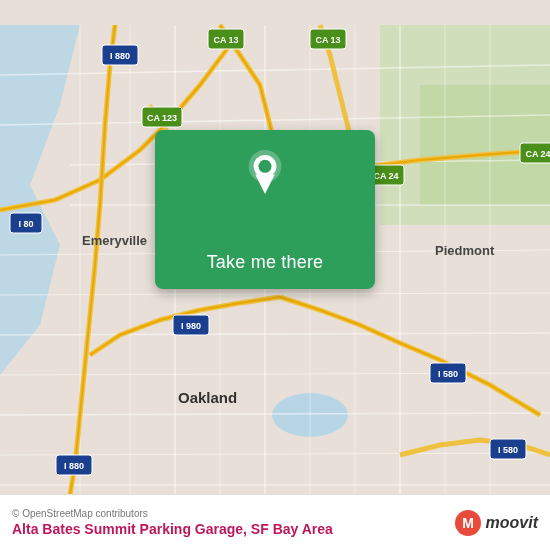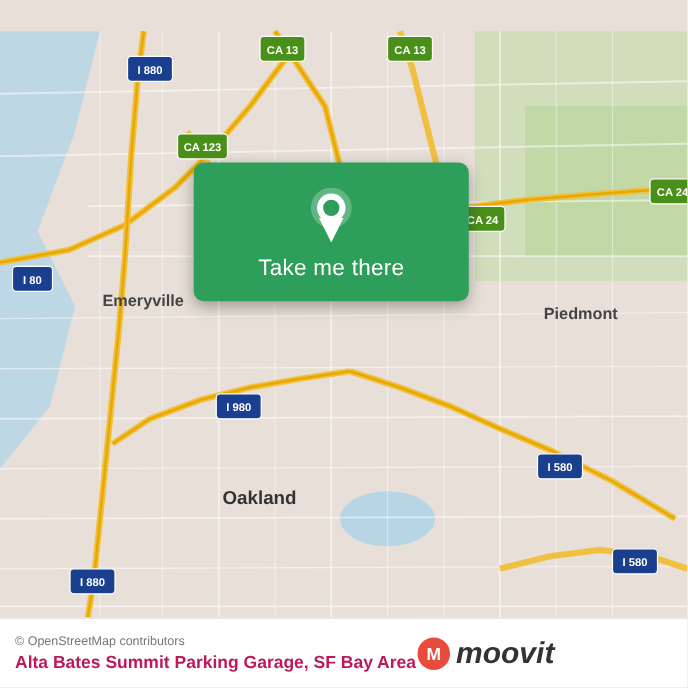--- a/index.html
+++ b/index.html
@@ -41,20 +41,21 @@
       top: 130px;
       left: 155px;
       width: 220px;
       background-color: #2e9e5b;
       border-radius: 8px;
       display: flex;
       flex-direction: column;
       align-items: center;
       padding: 20px 16px 16px;
       box-shadow: 0 4px 12px rgba(0,0,0,0.3);
+      gap: 48px;
     }
 
     #pin-icon {
       width: 44px;
       height: 44px;
       margin-bottom: 10px;
     }
 
     #take-me-there-btn {
       background: transparent;
@@ -69,21 +70,21 @@
     
     #bottom-bar {
       position: absolute;
       bottom: 0;
       left: 0;
       right: 0;
       background: white;
       height: 56px;
       display: flex;
       align-items: center;
-      justify-content: flex-start;
+      justify-content: space-between;
       padding: 0 12px;
       border-top: 1px solid #ddd;
     }
 
     #bottom-left {
       display: flex;
       flex-direction: column;
     }
 
     #location-name {
@@ -103,21 +104,21 @@
       align-items: center;
       gap: 4px;
     }
 
     #moovit-icon {
       width: 28px;
       height: 28px;
     }
 
     #moovit-text {
-      font-size: 24px;
+      font-size: 16px;
       font-weight: 700;
       color: #333;
       font-style: italic;
     }
   </style>
 </head>
 <body>
 
 <div id="map-container">
 

